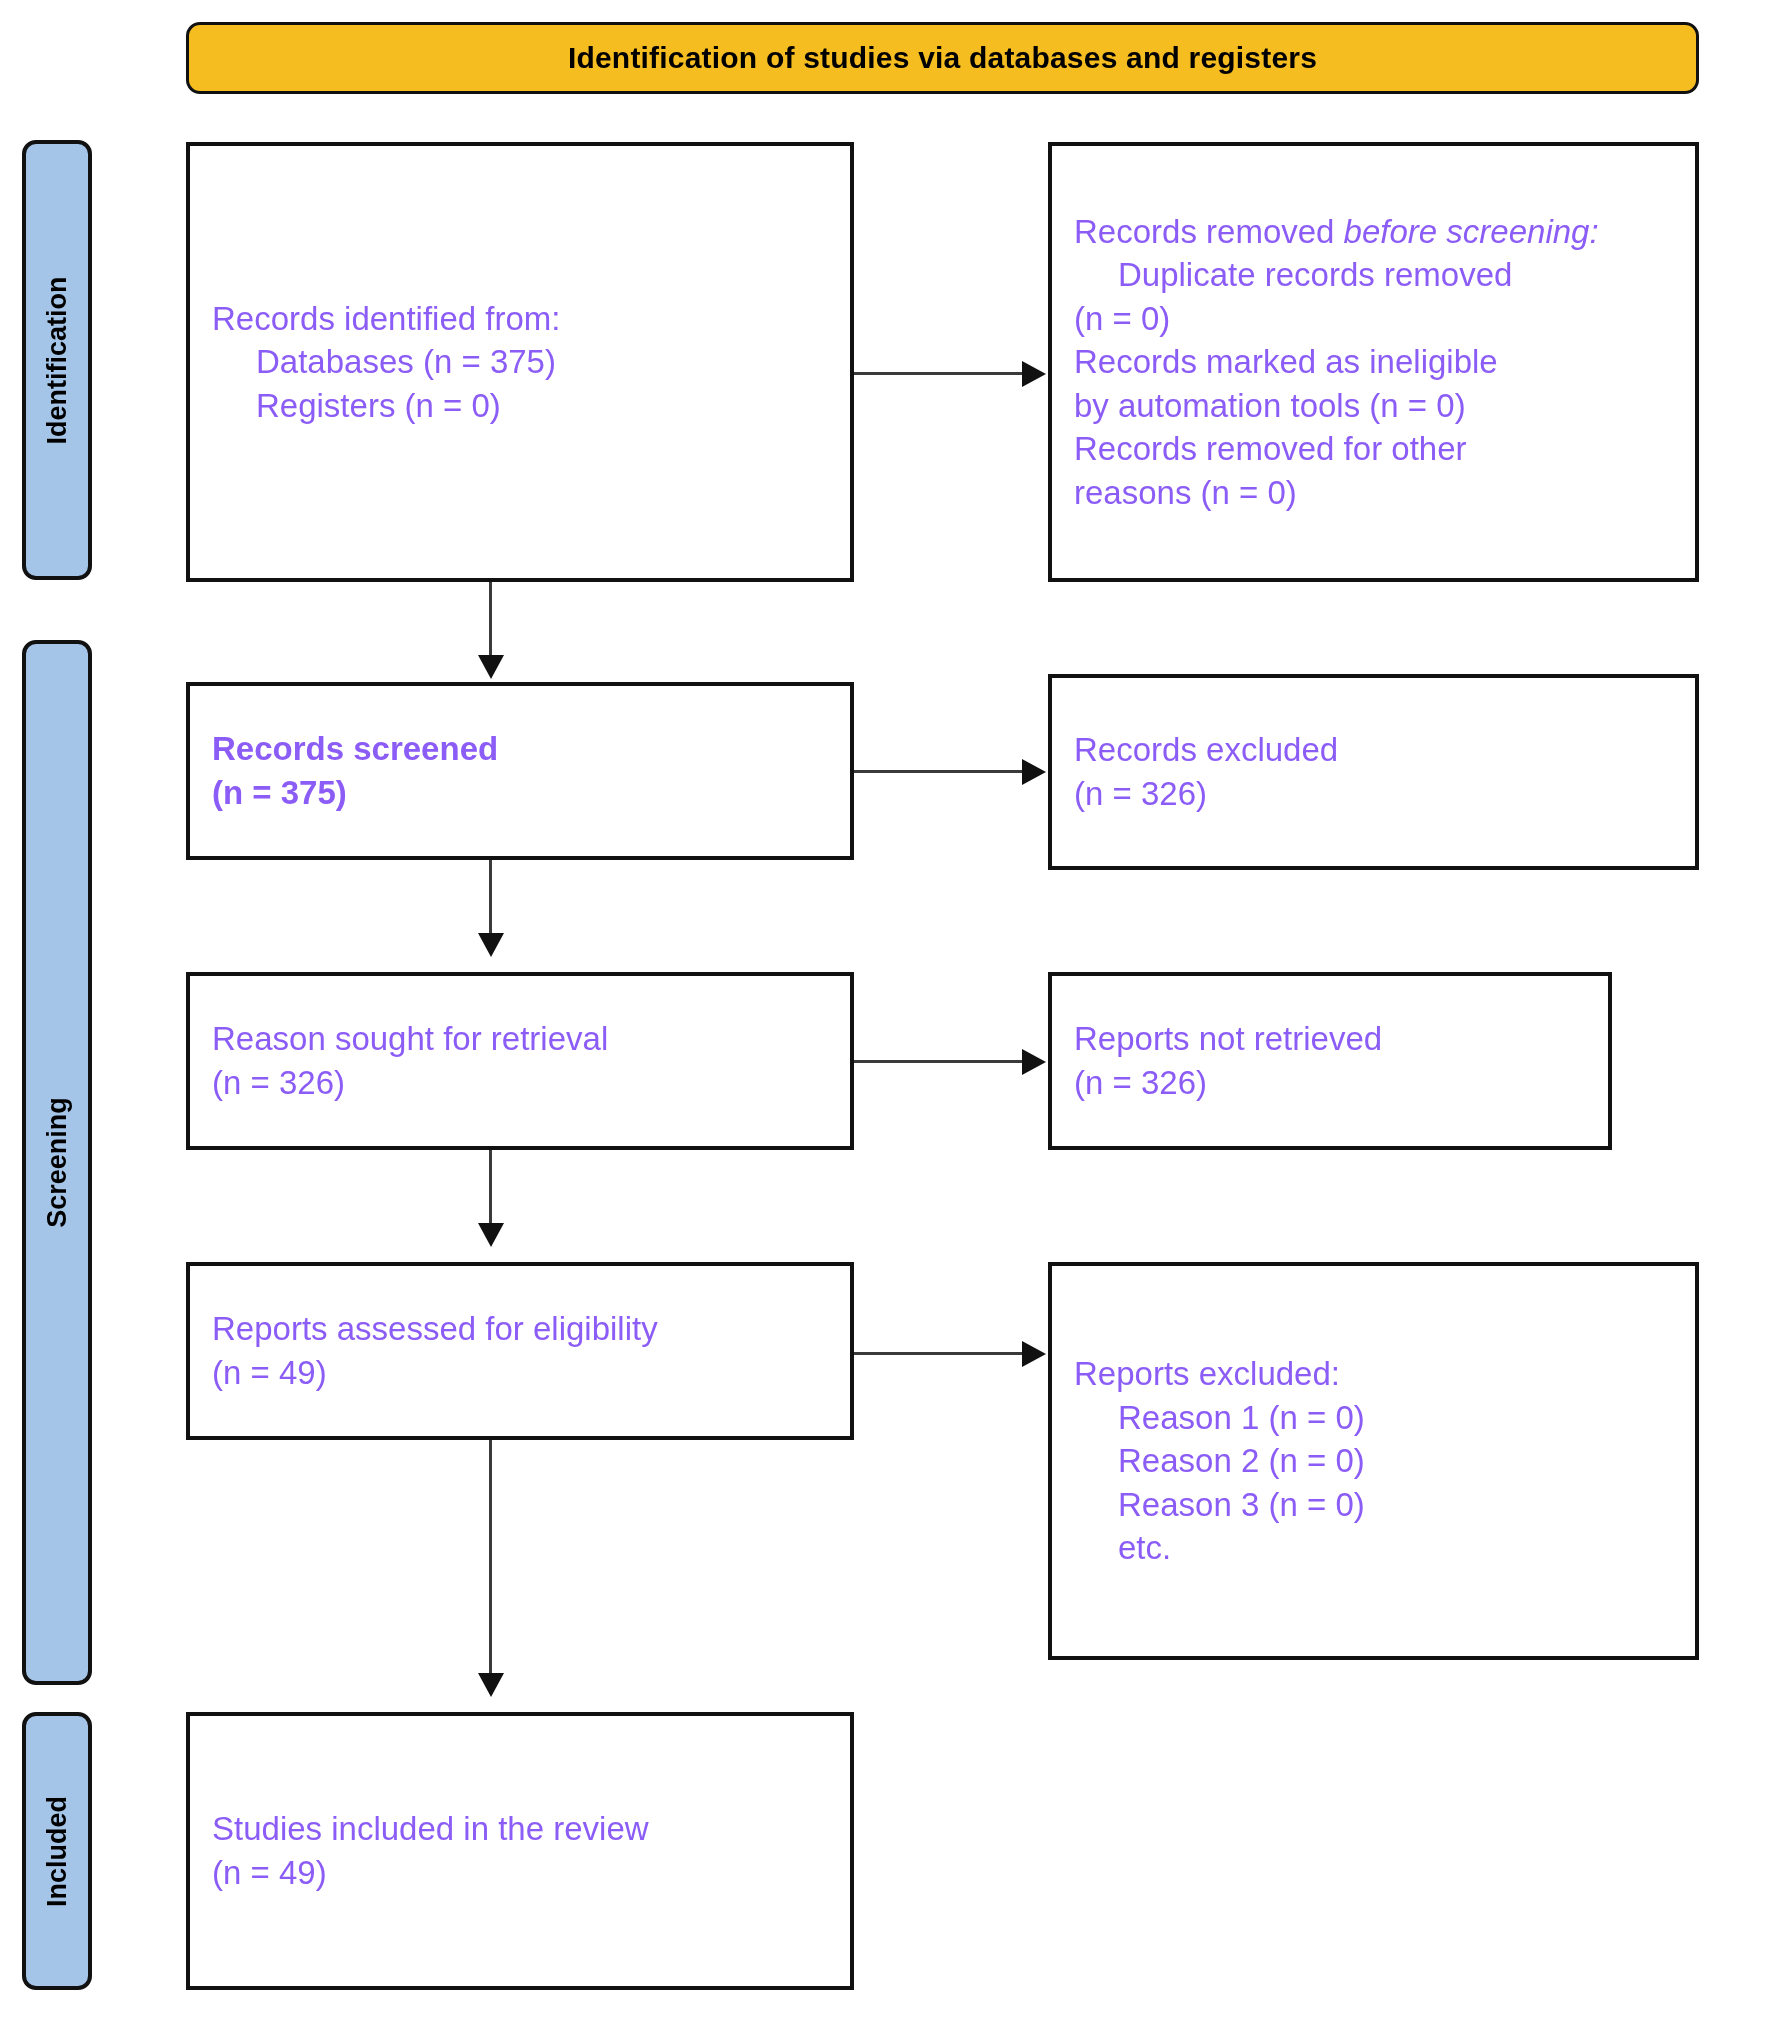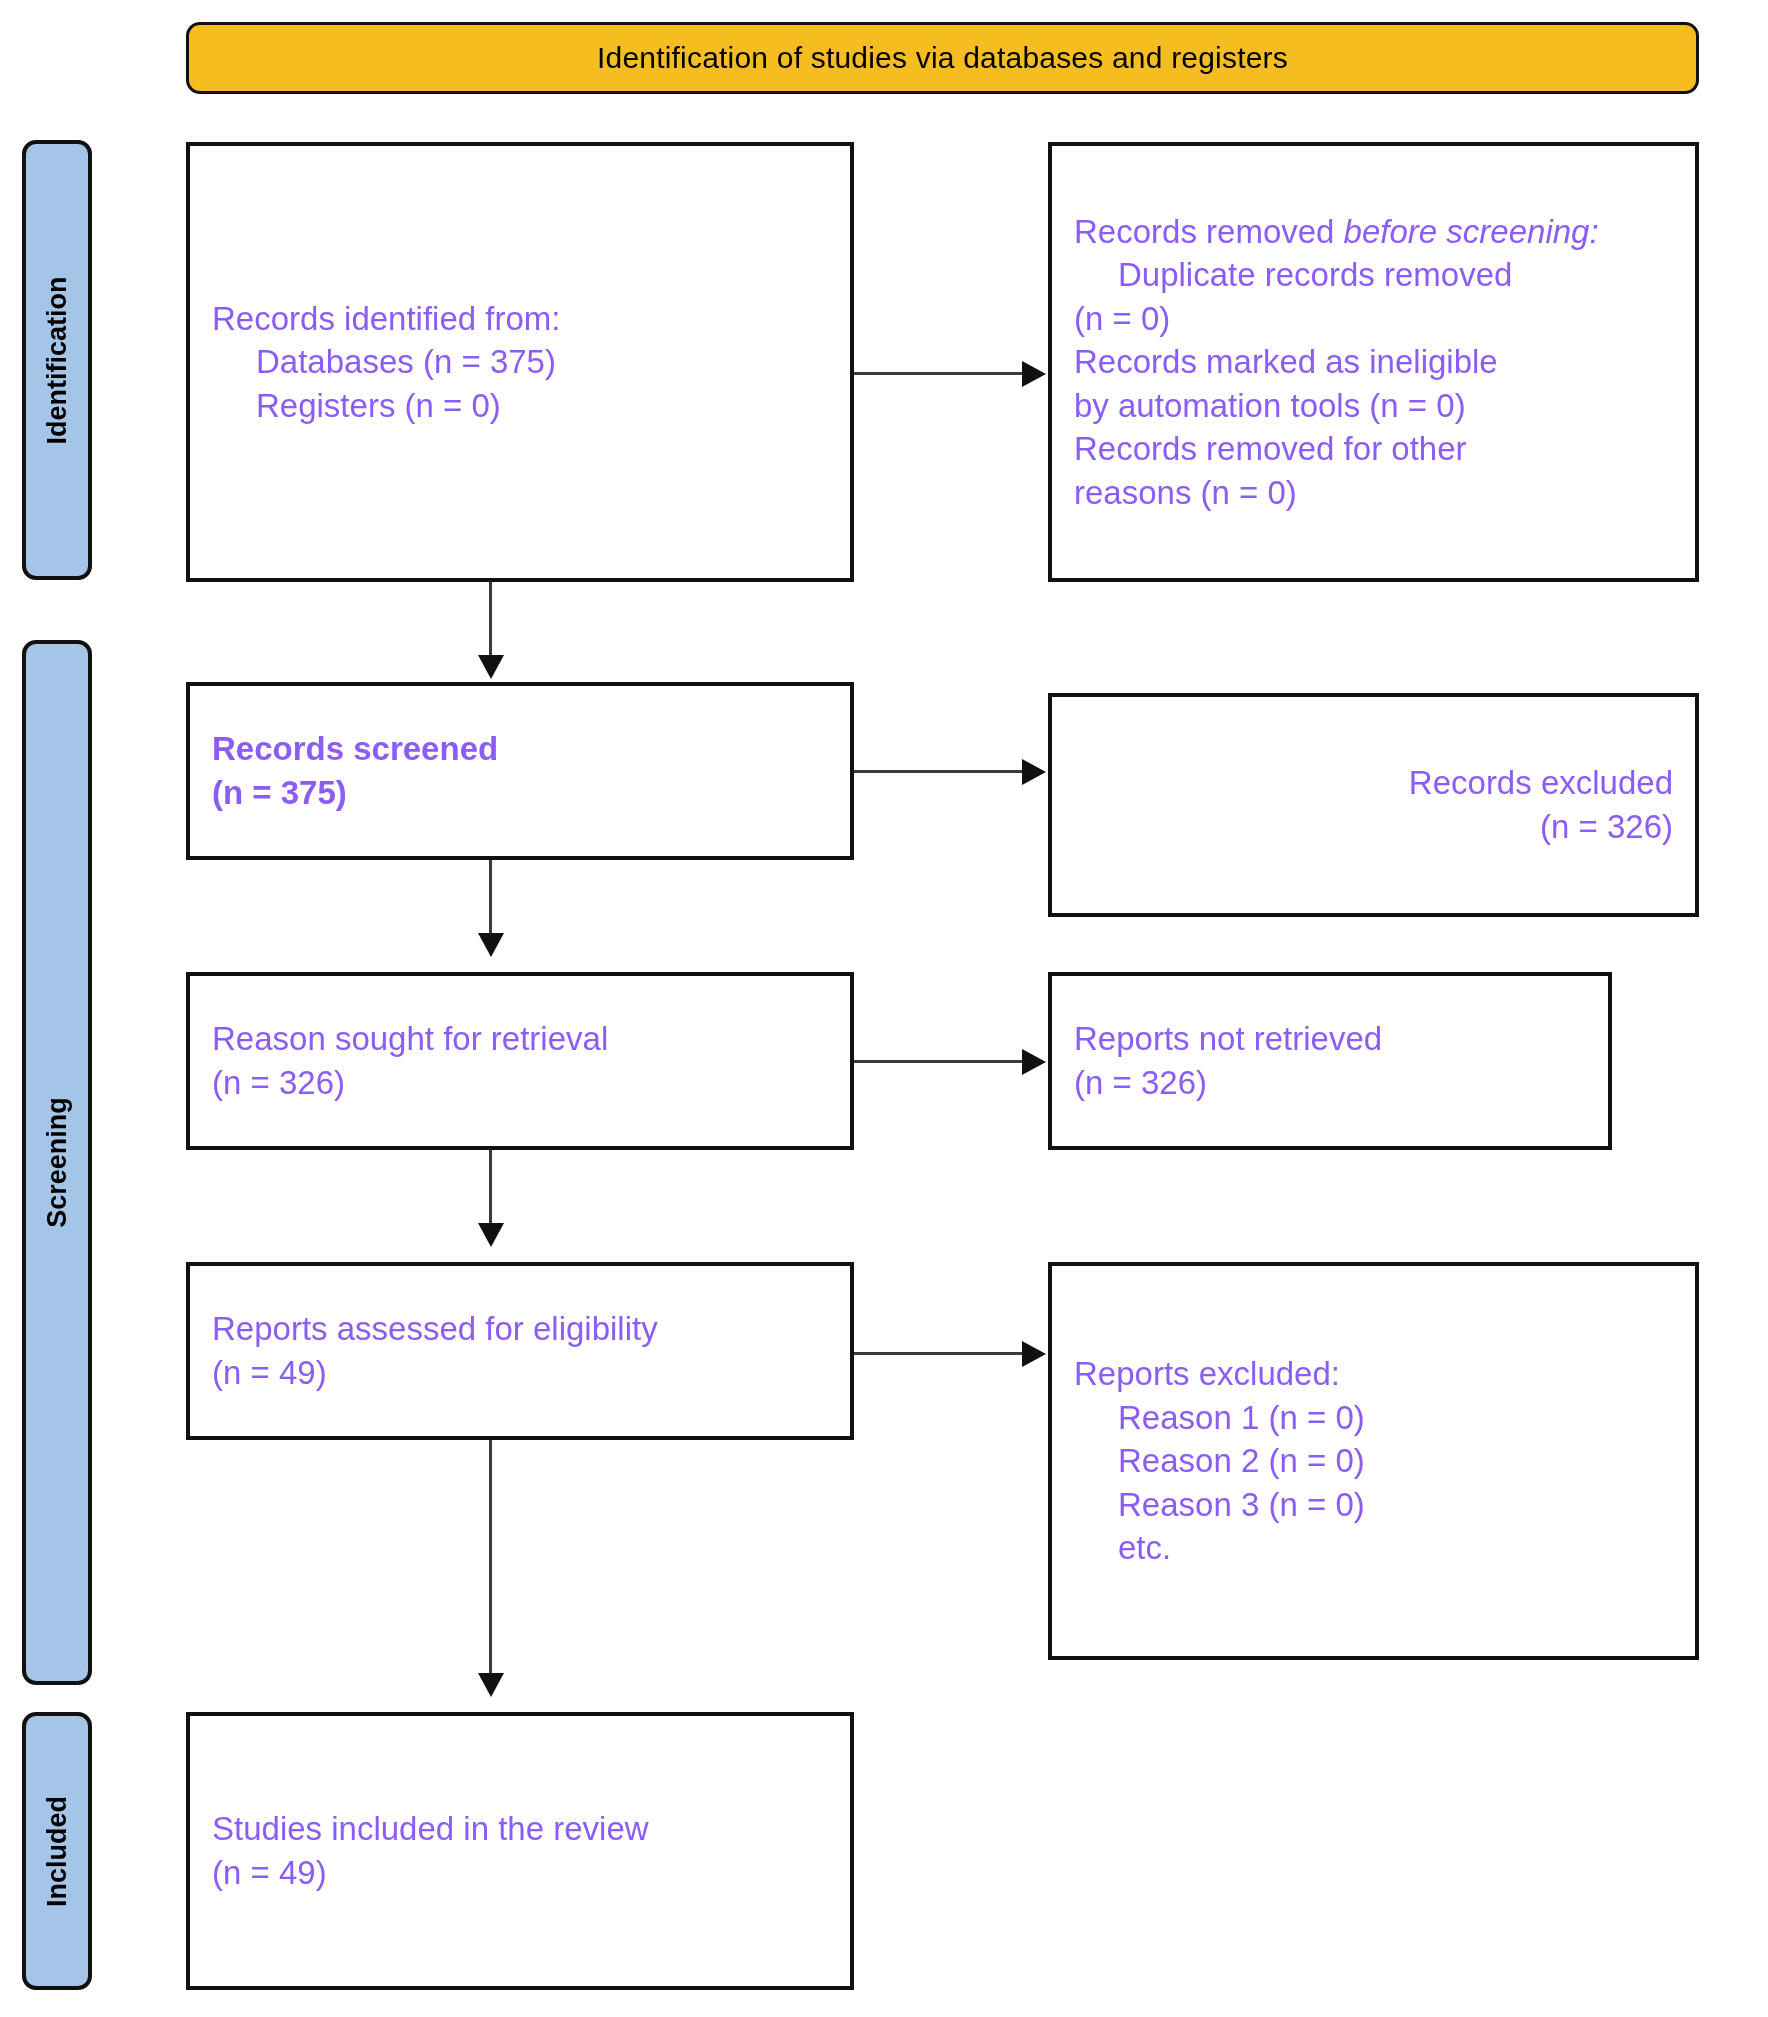--- a/index.html
+++ b/index.html
@@ -29,21 +29,21 @@
     background: #f5bd20;
     border: 3px solid #111111;
     border-radius: 14px;
     box-sizing: border-box;
     display: flex;
     align-items: center;
     justify-content: center;
   }
   .header-banner-label {
     font-size: 30px;
-    font-weight: normal;
+    font-weight: bold;
     color: #000000;
     letter-spacing: 0.2px;
     text-align: right;
   }
 
   
   .stage-bar {
     position: absolute;
     left: 22px;
     width: 70px;
@@ -88,21 +88,21 @@
 
   
   #box-identified        { left: 186px; top: 142px;  width: 668px; height: 440px; }
   #box-screened          { left: 186px; top: 682px;  width: 668px; height: 178px; font-weight: bold; }
   #box-sought            { left: 186px; top: 972px;  width: 668px; height: 178px; }
   #box-assessed          { left: 186px; top: 1262px; width: 668px; height: 178px; }
   #box-included          { left: 186px; top: 1712px; width: 668px; height: 278px; }
 
   
   #box-removed           { left: 1048px; top: 142px;  width: 651px; height: 440px; }
-  #box-excluded-records  { left: 1048px; top: 693px;  width: 651px; height: 224px; align-items: flex-end; }
+  #box-excluded-records  { left: 1048px; top: 674px;  width: 651px; height: 196px; }
   #box-not-retrieved     { left: 1048px; top: 972px;  width: 564px; height: 178px; }
   #box-excluded-reports  { left: 1048px; top: 1262px; width: 651px; height: 398px; }
   .conn-line-h {
     position: absolute;
     height: 3px;
     background: #3a3a3a;
   }
   .conn-line-v {
     position: absolute;
     width: 3px;

